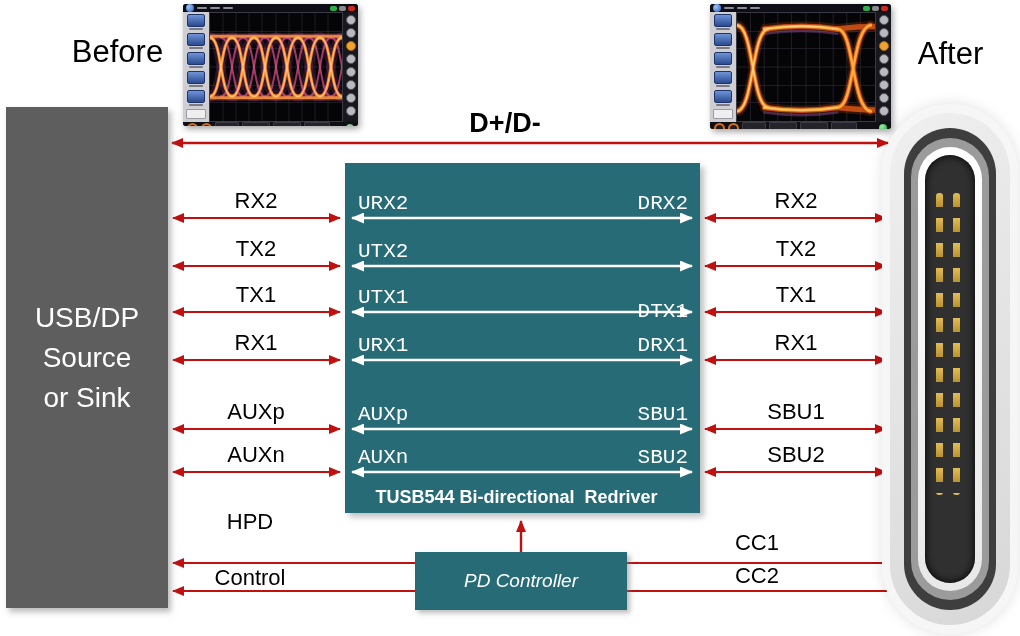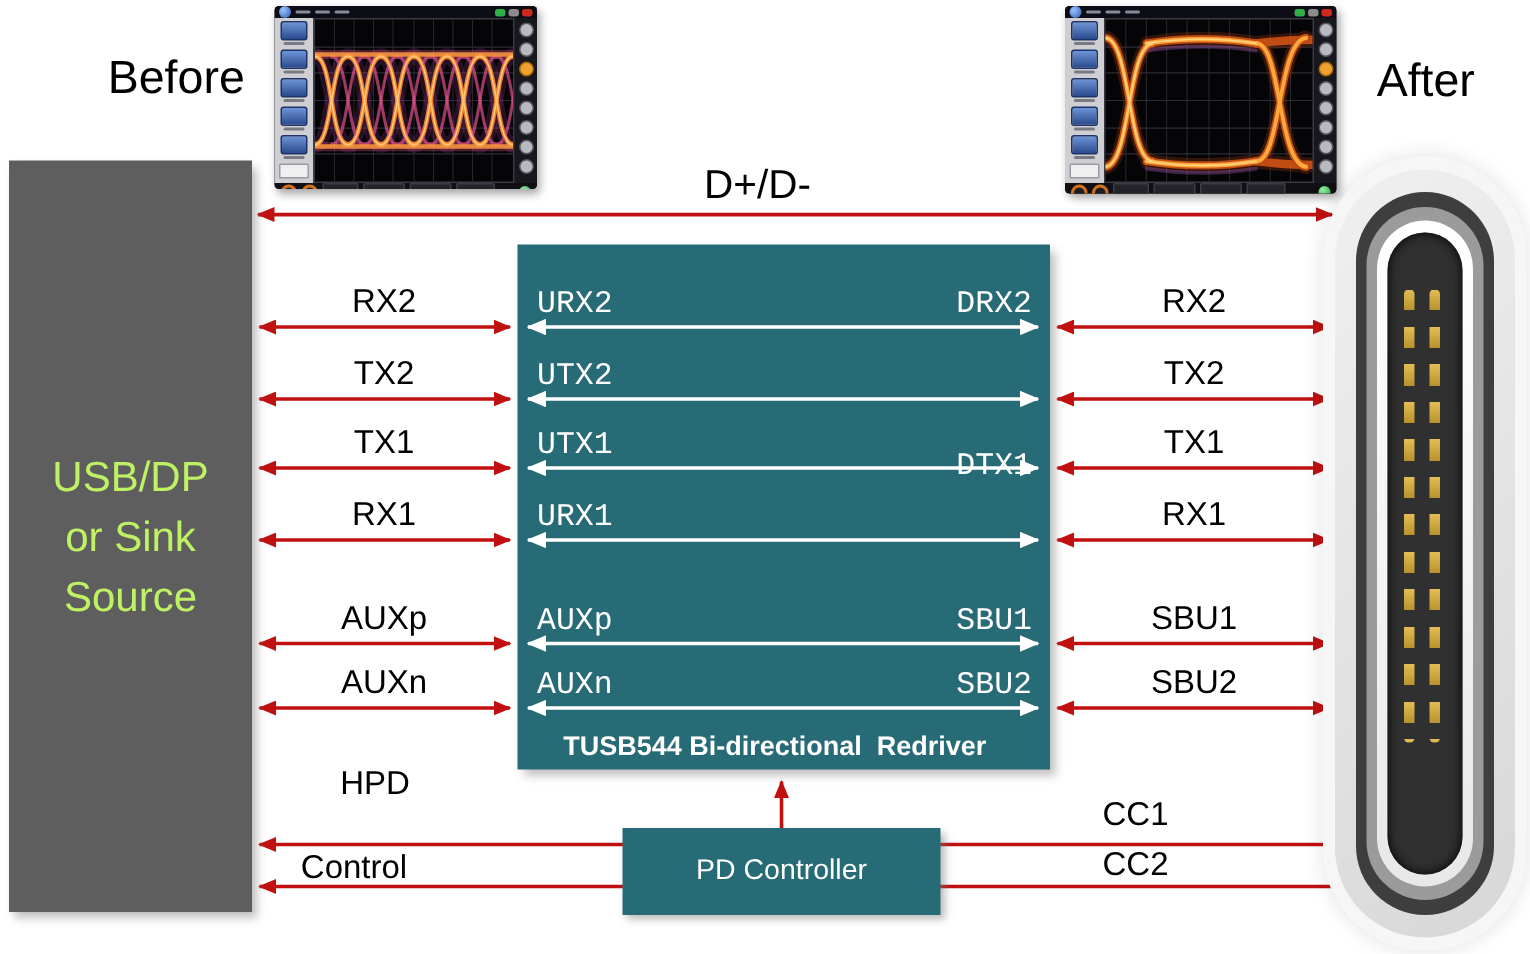--- a/index.html
+++ b/index.html
@@ -4,35 +4,35 @@
 <style>
   html,body{margin:0;padding:0;background:#ffffff;}
   .stage{position:relative;width:1020px;height:636px;background:#ffffff;overflow:hidden;
          font-family:"Liberation Sans", sans-serif;}
   
   .lbl{position:absolute;color:#000;line-height:1.05;}
   .lbl.center{text-align:center;}
   .side-label{font-size:22px;}
   .io-label{font-size:22px;}
   .big-label{font-size:31px;}
-  .bus-label{font-size:27px;}
+  .bus-label{font-size:27px;font-weight:bold;}
   
   .source-box{position:absolute;left:6px;top:107px;width:162px;height:501px;
               background:#5e5e5e;box-shadow:3px 4px 6px rgba(130,130,130,.55);
               display:flex;flex-direction:column;justify-content:center;align-items:center;}
-  .source-box .line{color:#bef264;font-size:28px;line-height:40px;}
+  .source-box .line{color:#ffffff;font-size:28px;line-height:40px;}
   .redriver-box{position:absolute;left:345px;top:163px;width:355px;height:350px;
                 background:#266b76;box-shadow:4px 4px 6px rgba(140,140,140,.55);}
   .port-label{position:absolute;color:#fff;font-size:21px;line-height:1;font-family:Liberation Mono, monospace;}
   .port-right{text-align:right;}
   .redriver-title{position:absolute;left:345px;top:487px;width:343px;text-align:center;
                   color:#fff;font-weight:bold;font-size:18px;white-space:pre;}
   .pd-box{position:absolute;left:415px;top:552px;width:212px;height:58px;background:#266b76;
           box-shadow:3px 3px 5px rgba(120,120,120,.5);display:flex;align-items:center;
-          justify-content:center;color:#fff;font-size:19px;z-index:6;}
+          justify-content:center;color:#fff;font-size:19px;z-index:6;font-style:italic;}
   
   .arrows{position:absolute;left:0;top:0;z-index:4;pointer-events:none;}
   
   .scope{position:absolute;background:#23232a;border-radius:3px;box-shadow:2px 3px 6px rgba(0,0,0,.35);
          display:flex;flex-direction:column;overflow:hidden;z-index:5;}
   .scope-titlebar{height:11px;background:#0d0d16;display:flex;align-items:center;gap:3px;padding:0 3px;}
   .scope-logo{width:8px;height:8px;border-radius:50%;background:radial-gradient(circle at 35% 35%,#9cc3ff,#2c5bb0);}
   .menu-stub{width:10px;height:2px;background:#8b8b9a;border-radius:1px;}
   .win-btns{margin-left:auto;display:flex;gap:2px;align-items:center;}
   .wb{width:7px;height:5px;border-radius:2px;}
@@ -126,37 +126,38 @@
 
     <g stroke="#c01010" stroke-width="2.4">
       <line x1="521" y1="554" x2="521" y2="521" marker-end="url(#rr)"></line>
     </g>
   </svg>
 
   <div class="redriver-box" style="z-index:2;"></div>
 
   <div class="source-box" style="z-index:5;">
     <div class="line">USB/DP</div>
+    <div class="line">Source</div>
     <div class="line">or Sink</div>
-    <div class="line">Source</div>
   </div>
 
   <div class="pd-box">PD Controller</div>
 
   <div class="redriver-title" style="z-index:5;">TUSB544 Bi-directional  Redriver</div>
 
   <div class="port-label" style="left:358px;top:193px;z-index:5;">URX2</div>
   <div class="port-label" style="left:358px;top:241px;z-index:5;">UTX2</div>
   <div class="port-label" style="left:358px;top:287px;z-index:5;">UTX1</div>
   <div class="port-label" style="left:358px;top:335px;z-index:5;">URX1</div>
   <div class="port-label" style="left:358px;top:404px;z-index:5;">AUXp</div>
   <div class="port-label" style="left:358px;top:447px;z-index:5;">AUXn</div>
 
   <div class="port-label port-right" style="left:500px;width:188px;top:193px;z-index:5;">DRX2</div>
   <div class="port-label port-right" style="left:500px;width:188px;top:301px;z-index:5;">DTX1</div>
+  <div class="port-label port-right" style="left:500px;width:188px;top:335px;z-index:5;">DRX1</div>
   <div class="port-label port-right" style="left:500px;width:188px;top:404px;z-index:5;">SBU1</div>
   <div class="port-label port-right" style="left:500px;width:188px;top:447px;z-index:5;">SBU2</div>
 
   <div class="lbl center side-label" style="left:170px;width:172px;top:189px;">RX2</div>
   <div class="lbl center side-label" style="left:170px;width:172px;top:237px;">TX2</div>
   <div class="lbl center side-label" style="left:170px;width:172px;top:283px;">TX1</div>
   <div class="lbl center side-label" style="left:170px;width:172px;top:331px;">RX1</div>
   <div class="lbl center side-label" style="left:170px;width:172px;top:400px;">AUXp</div>
   <div class="lbl center side-label" style="left:170px;width:172px;top:443px;">AUXn</div>
 
@@ -165,21 +166,21 @@
   <div class="lbl center side-label" style="left:704px;width:184px;top:283px;">TX1</div>
   <div class="lbl center side-label" style="left:704px;width:184px;top:331px;">RX1</div>
   <div class="lbl center side-label" style="left:704px;width:184px;top:400px;">SBU1</div>
   <div class="lbl center side-label" style="left:704px;width:184px;top:443px;">SBU2</div>
 
   <div class="lbl center bus-label" style="left:380px;width:250px;top:109px;">D+/D-</div>
   <div class="lbl center big-label" style="left:55px;width:125px;top:36px;">Before</div>
   <div class="lbl center big-label" style="left:893px;width:115px;top:38px;">After</div>
 
   <div class="lbl center io-label" style="left:180px;width:140px;top:510px;">HPD</div>
-  <div class="lbl center io-label" style="left:166px;width:140px;top:566px;">Control</div>
+  <div class="lbl center io-label" style="left:180px;width:140px;top:566px;">Control</div>
   <div class="lbl center io-label" style="left:687px;width:140px;top:531px;">CC1</div>
   <div class="lbl center io-label" style="left:687px;width:140px;top:564px;">CC2</div>
 
   <div class="scope" style="left:183px;top:4px;width:175px;height:122px;">
     <div class="scope-titlebar">
       <div class="scope-logo"></div>
       <div class="menu-stub"></div>
         <div class="menu-stub"></div>
         <div class="menu-stub"></div>
       <div class="win-btns">

